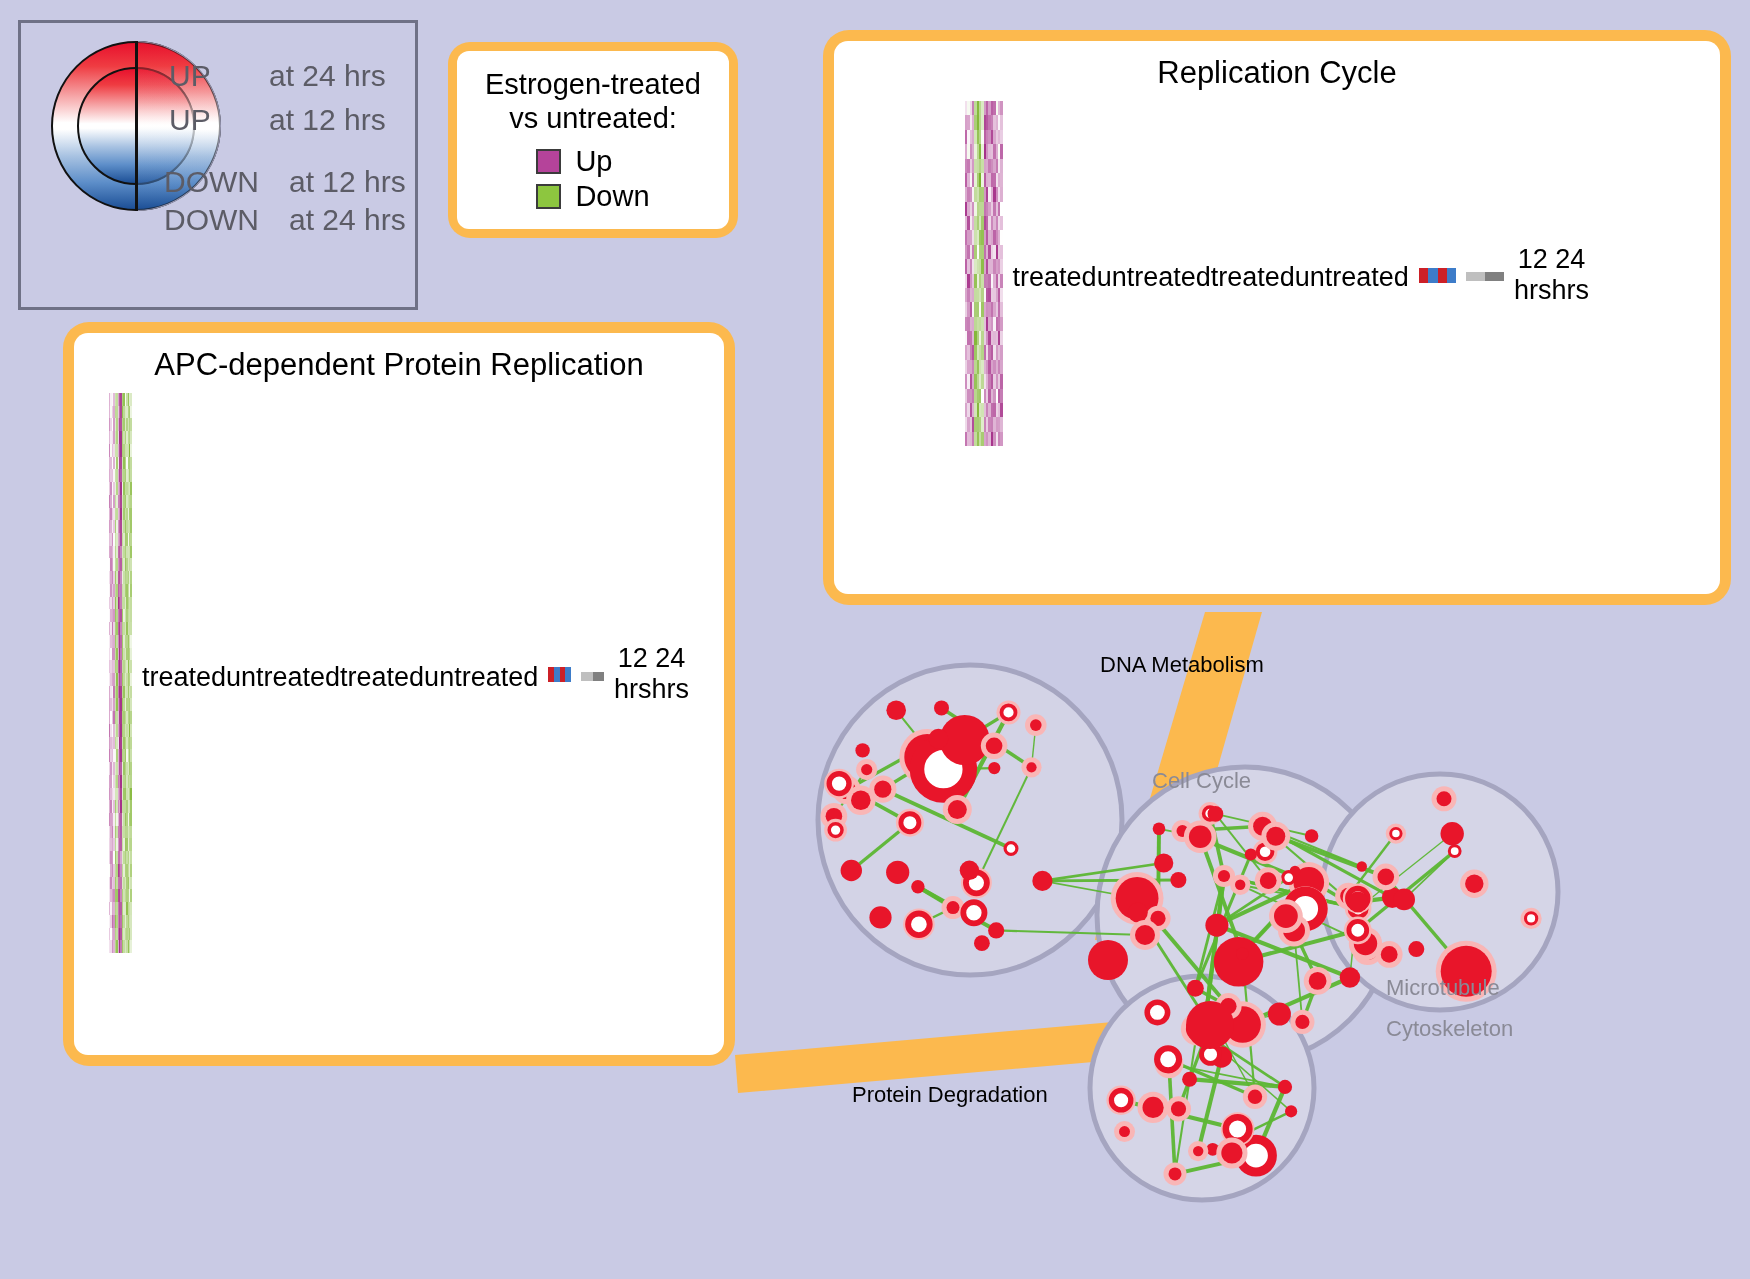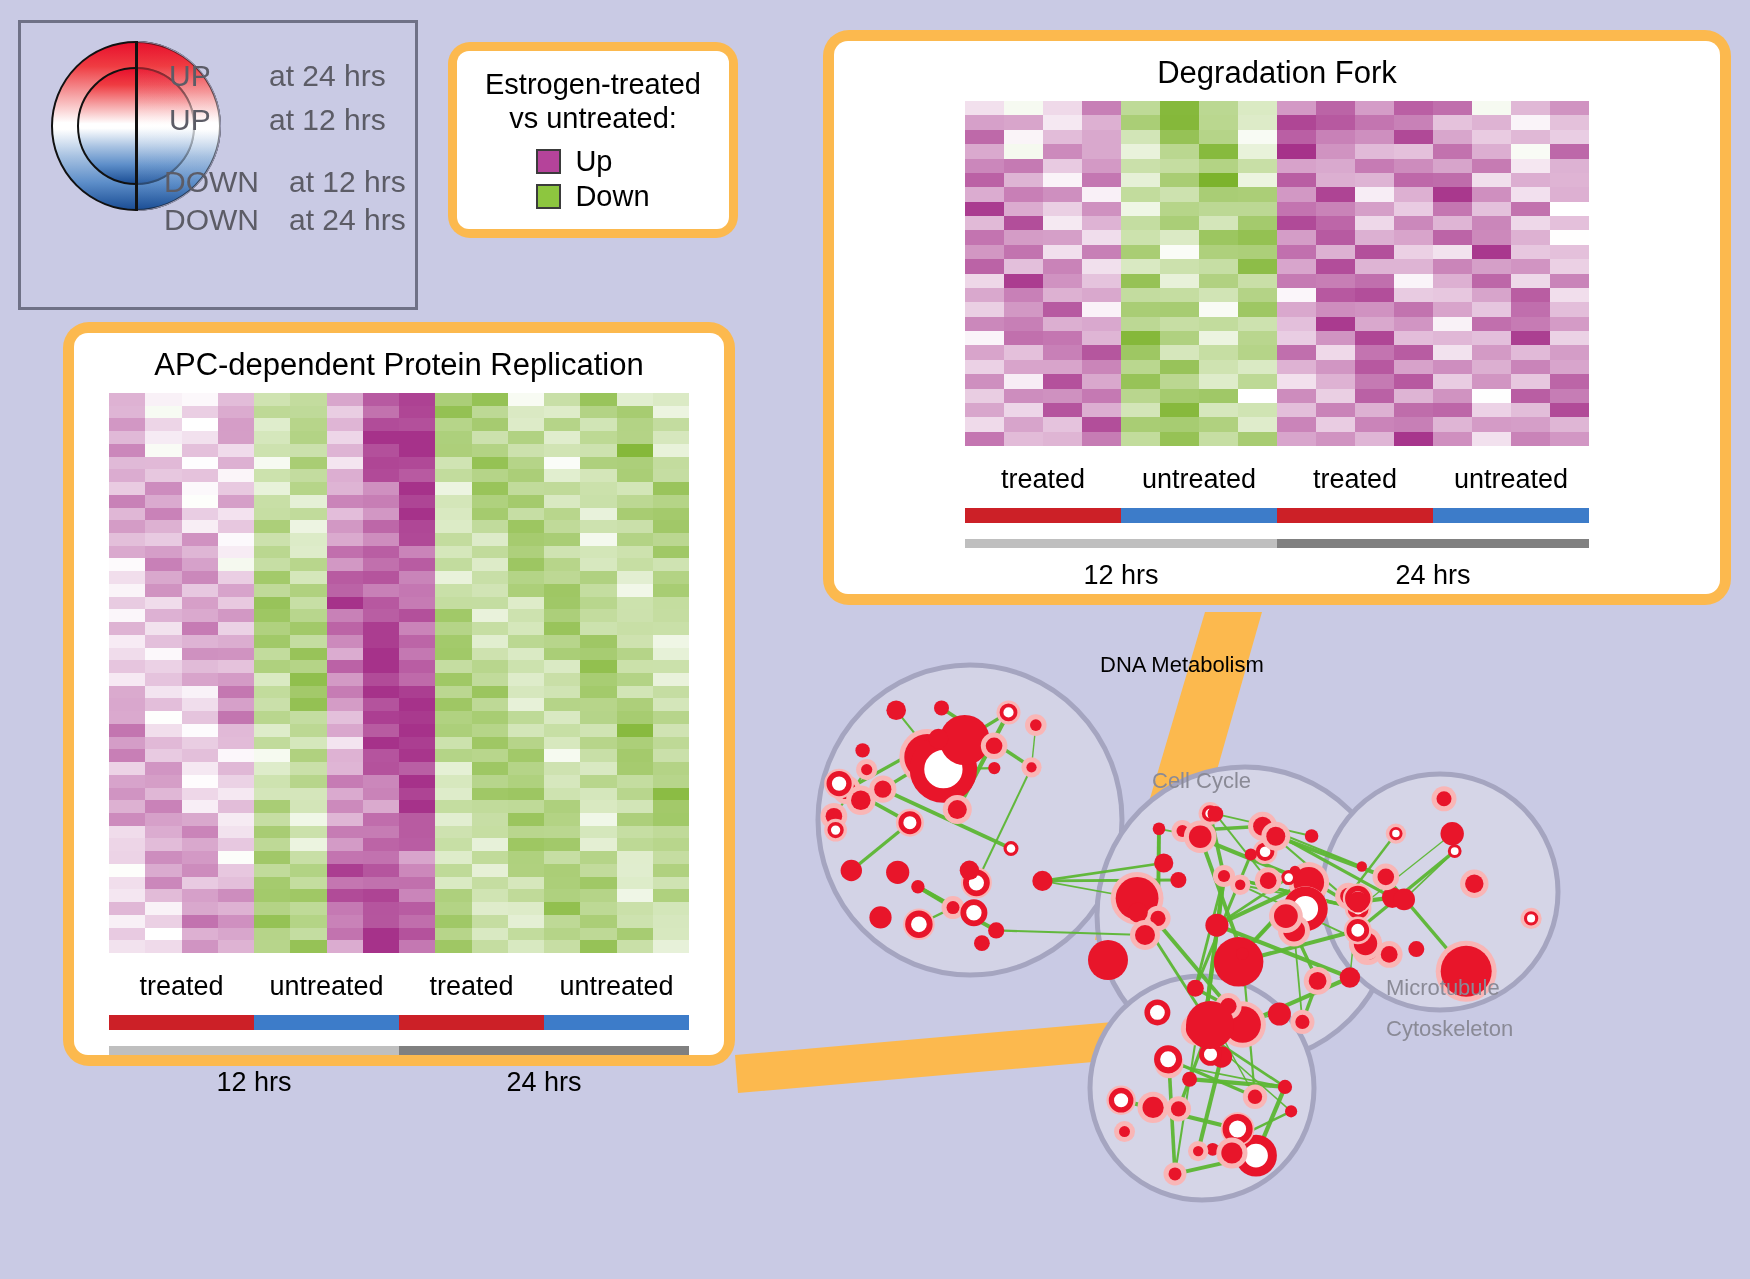--- a/index.html
+++ b/index.html
@@ -48,21 +48,21 @@
   .swatch{width:25px;height:25px;border:2px solid #3b3b3b;box-sizing:border-box;}
   .key-label{font-size:29px;color:#000;}
 
   
   .panel{position:absolute;background:#fcb94e;border-radius:26px;padding:11px;box-sizing:border-box;}
   .panel .inner{background:#fff;width:100%;height:100%;border-radius:14px;box-sizing:border-box;
      display:flex;flex-direction:column;align-items:center;}
   .panel-title{font-size:31px;color:#000;margin-top:14px;margin-bottom:10px;}
   .hm{display:grid;}
   .hm div{width:100%;height:100%;}
-  .axis-wrap{width:100%;display:flex;flex-direction:column;align-items:center;gap:10px;}
+  .axis-wrap{width:100%;display:flex;flex-direction:row;align-items:center;gap:10px;}
   .cond-labels{display:grid;grid-template-columns:repeat(4,1fr);width:100%;}
   .cond-labels span{text-align:center;font-size:27px;color:#000;}
   .cond-bar{display:grid;grid-template-columns:repeat(4,1fr);width:100%;height:15px;margin-top:3px;}
   .time-bar{display:grid;grid-template-columns:1fr 1fr;width:100%;height:9px;margin-top:6px;}
   .time-labels{display:grid;grid-template-columns:1fr 1fr;width:100%;margin-top:2px;}
   .time-labels span{text-align:center;font-size:27px;color:#000;}
 
   #panel-replication{left:823px;top:30px;width:908px;height:575px;}
   #panel-apc{left:63px;top:322px;width:672px;height:744px;}
 
@@ -112,21 +112,21 @@
         <div class="key-row">
           <span class="swatch" id="sw-down" style="background: rgb(141, 198, 63);"></span>
           <span class="key-label">Down</span>
         </div>
       </div>
     </div>
   </div>
 
   <div class="panel" id="panel-replication">
     <div class="inner">
-      <div class="panel-title">Degradation Fork</div>
+      <div class="panel-title">Replication Cycle</div>
       <div class="axis-wrap" style="width:624px;">
         <div class="hm" id="hm-replication" style="width: 624px; height: 345px; grid-template-columns: repeat(16, 1fr); grid-template-rows: repeat(24, 1fr);">
             <div style="background:rgb(242,224,237)"></div>
             <div style="background:rgb(246,250,241)"></div>
             <div style="background:rgb(239,217,233)"></div>
             <div style="background:rgb(199,127,182)"></div>
             <div style="background:rgb(190,218,151)"></div>
             <div style="background:rgb(134,185,60)"></div>
             <div style="background:rgb(187,216,146)"></div>
             <div style="background:rgb(218,234,195)"></div>
@@ -1556,15 +1556,16 @@
           <circle cx="355.0" cy="305.0" r="15.0" fill="#f9b6b6"></circle>
           <circle cx="355.0" cy="305.0" r="10.0" fill="#e8152a"></circle>
           <circle cx="420.0" cy="395.0" r="24.0" fill="#e8152a"></circle>
         </g>
     </svg>
 
     <span class="cluster-label dark" style="left:310px;top:22px;">DNA Metabolism</span>
     <span class="cluster-label gray" style="left:362px;top:138px;">Cell Cycle</span>
     <span class="cluster-label gray" style="left:596px;top:345px;">Microtubule</span>
     <span class="cluster-label gray" style="left:596px;top:386px;">Cytoskeleton</span>
+    <span class="cluster-label dark" style="left:62px;top:452px;">Protein Degradation</span>
   </div>
 
 </div>
 
 </body></html>

